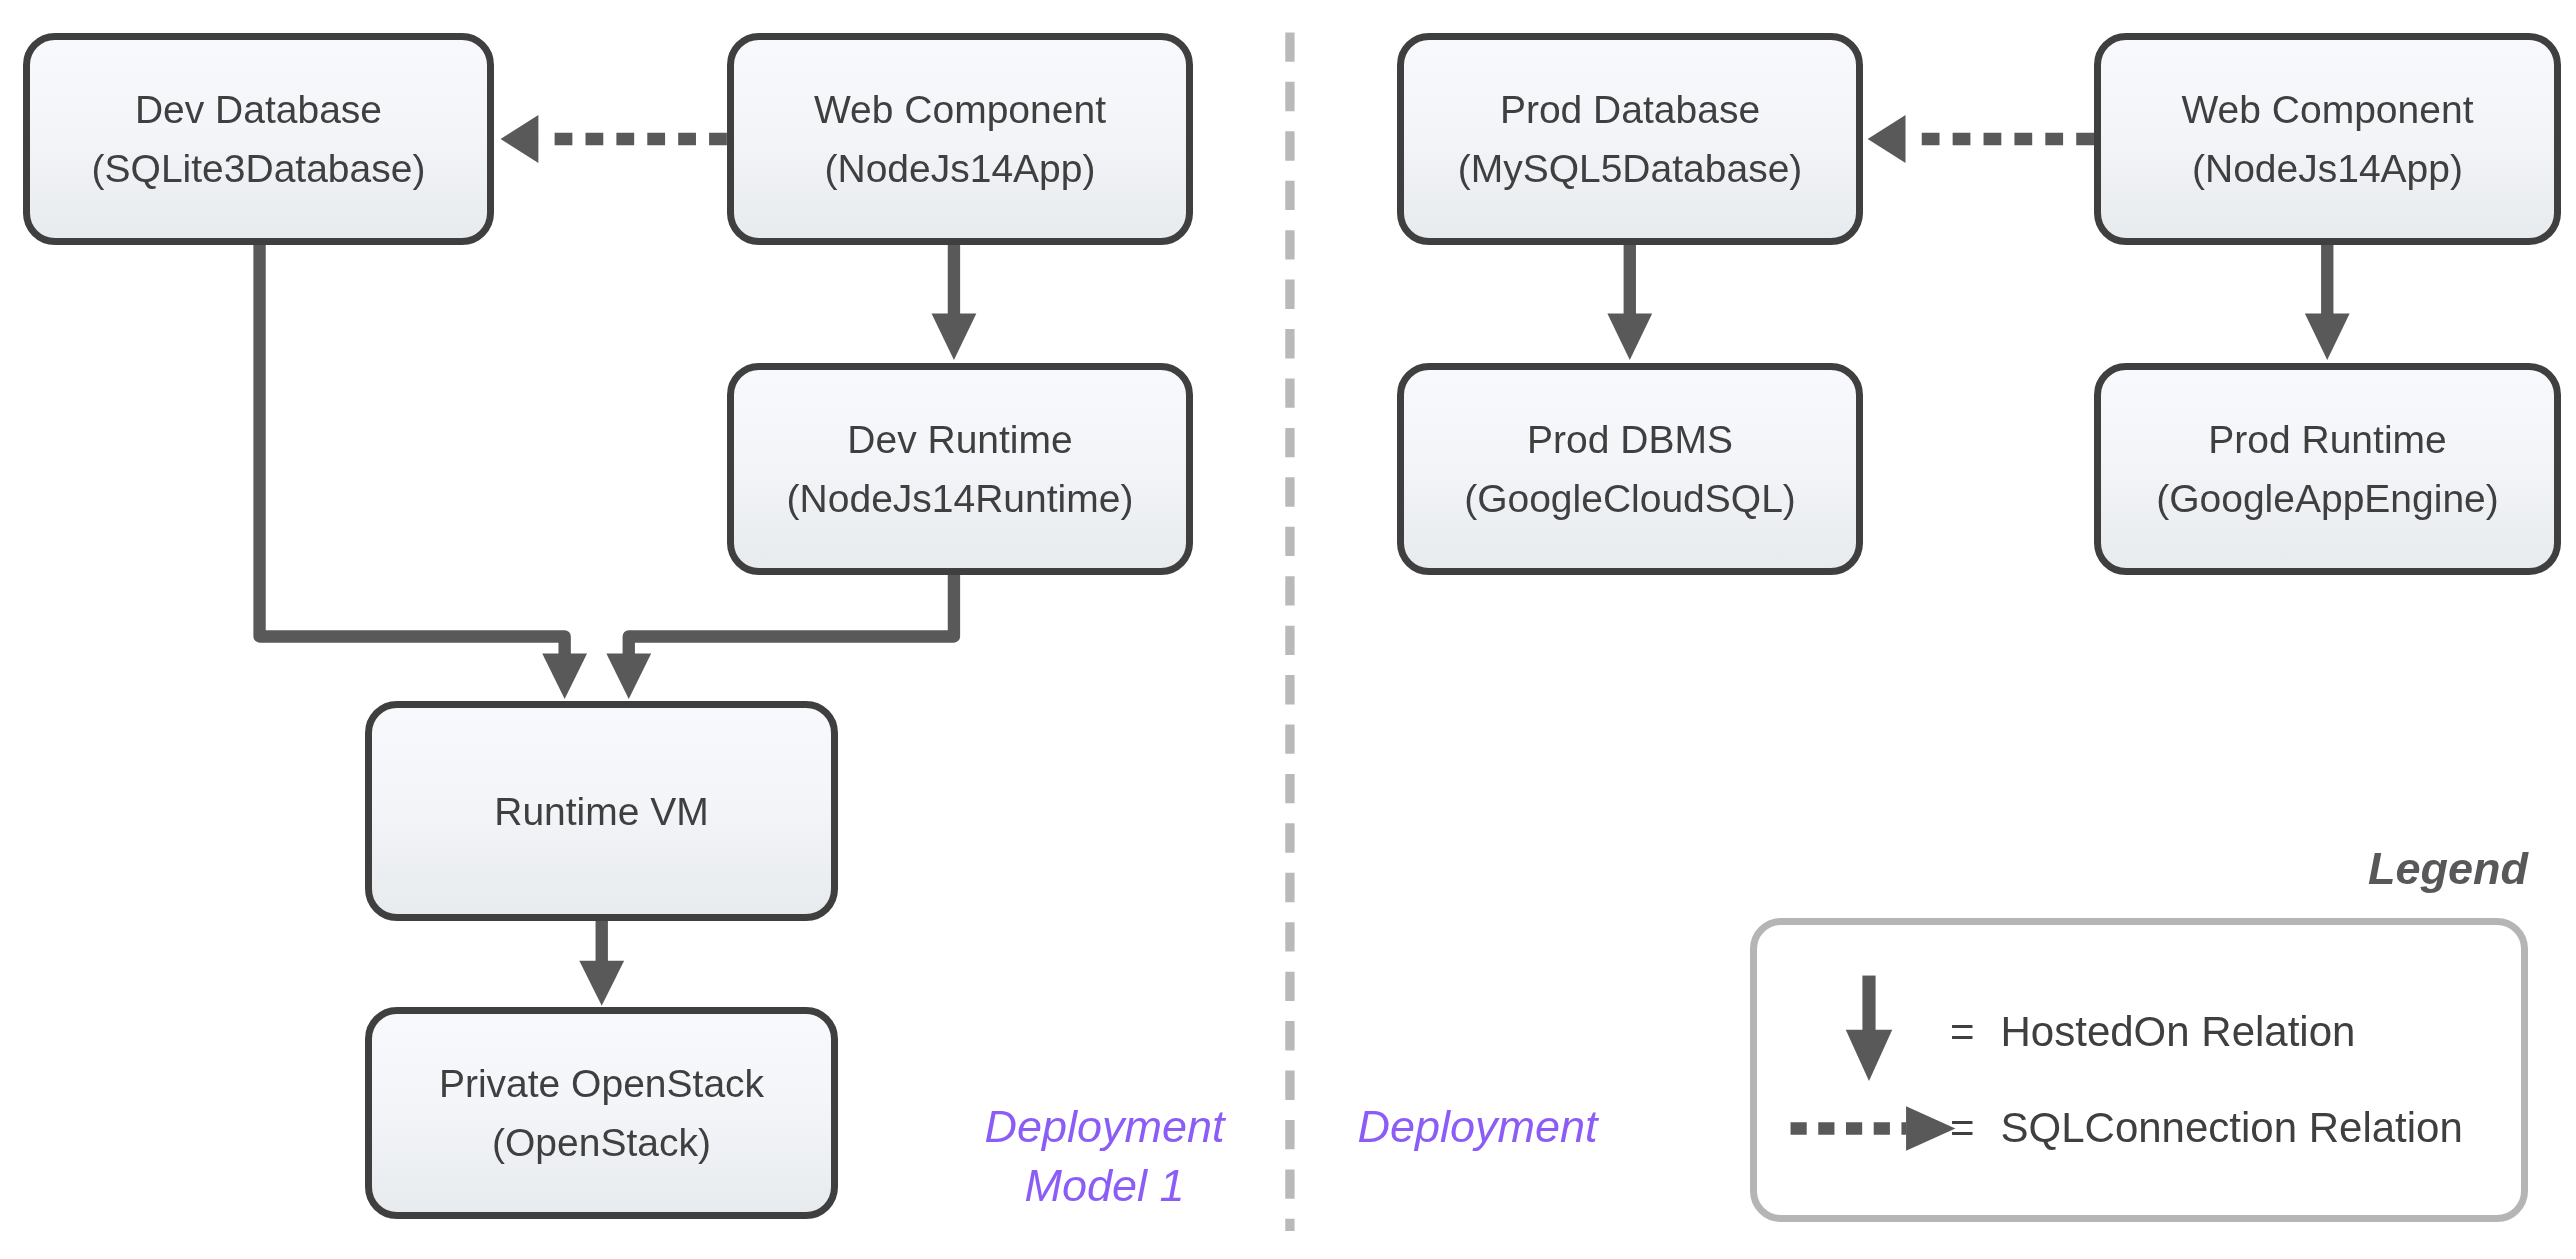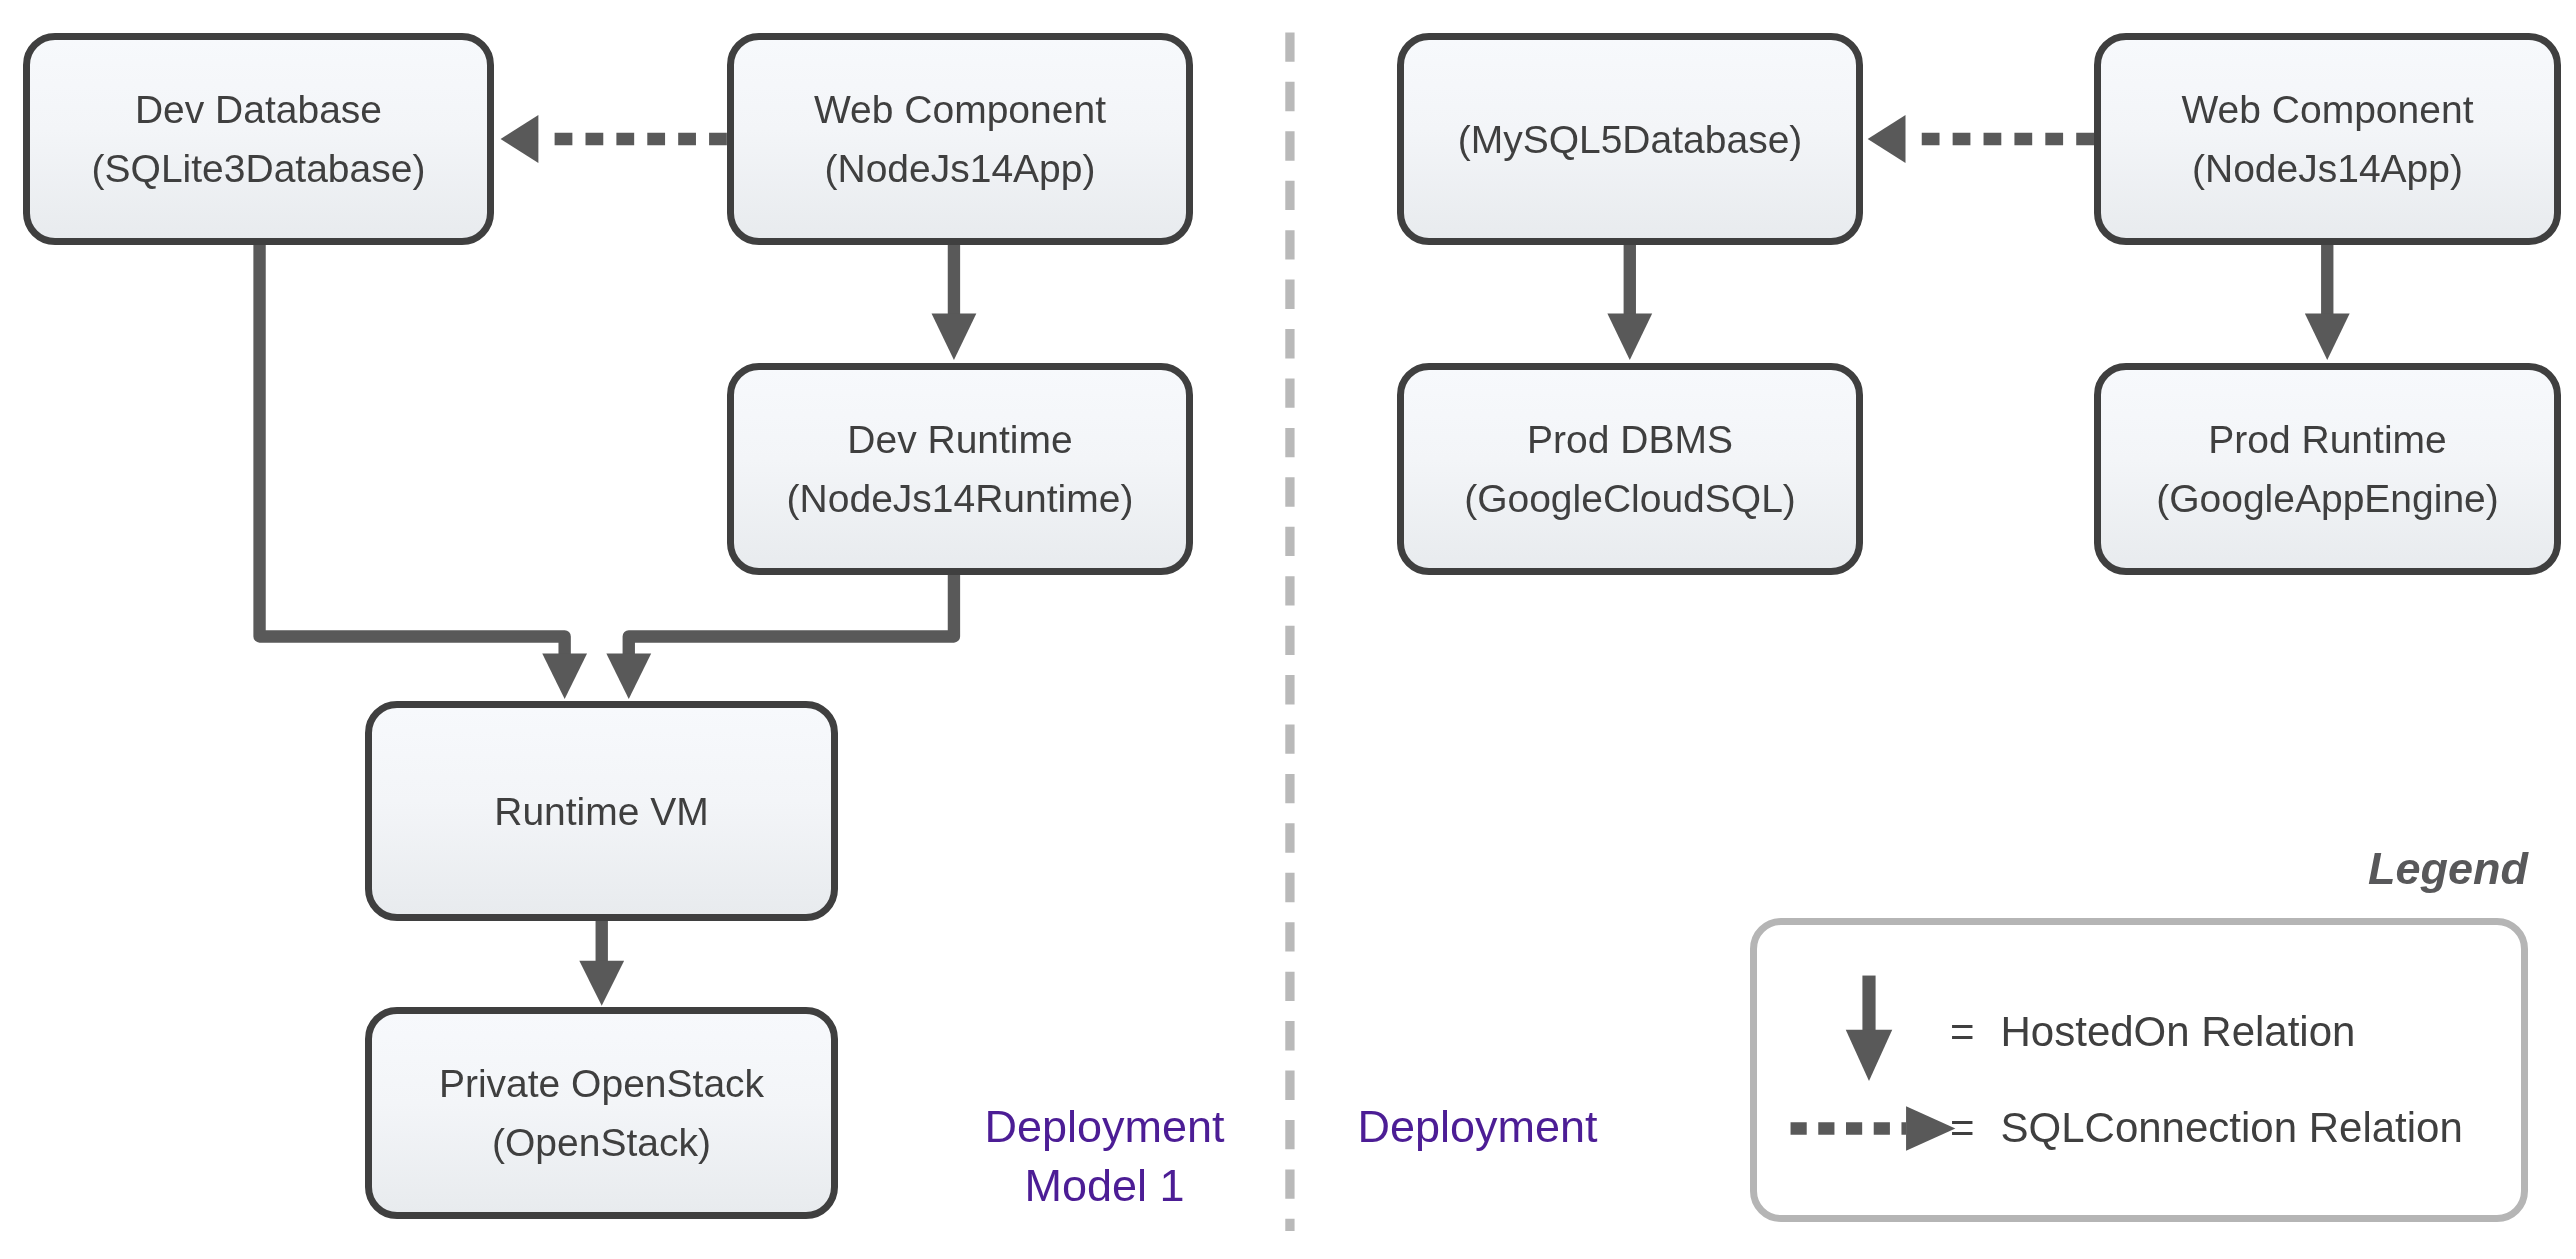--- a/index.html
+++ b/index.html
@@ -20,22 +20,23 @@
     display:flex;flex-direction:column;align-items:center;justify-content:center;
     text-align:center;
     color:#3f3f3f;
     font-size:39px;line-height:59px;
     letter-spacing:0px;
   }
   .caption{
     position:absolute;
     width:463px;
     text-align:center;
+    font-style:italic;
     font-size:45px;line-height:59px;
-    color:#4c1d95;
+    color:#8b5cf6;
   }
   .legend-title{
     position:absolute;
     font-style:italic;
     font-size:45px;
     color:#58585a;
     font-weight:bold;
   }
   .legend-box{
     position:absolute;
@@ -122,20 +123,21 @@
   <div class="node" style="left:365px;top:701px;width:473px;height:220px">
     <div>Runtime VM</div>
   </div>
 
   <div class="node" style="left:365px;top:1007px;width:473px;height:212px">
     <div>Private OpenStack</div>
     <div>(OpenStack)</div>
   </div>
 
   <div class="node" style="left:1397px;top:33px;width:466px;height:212px">
+    <div>Prod Database</div>
     <div>(MySQL5Database)</div>
   </div>
 
   <div class="node" style="left:2094px;top:33px;width:467px;height:212px">
     <div>Web Component</div>
     <div>(NodeJs14App)</div>
   </div>
 
   <div class="node" style="left:2094px;top:363px;width:467px;height:212px">
     <div>Prod Runtime</div>

